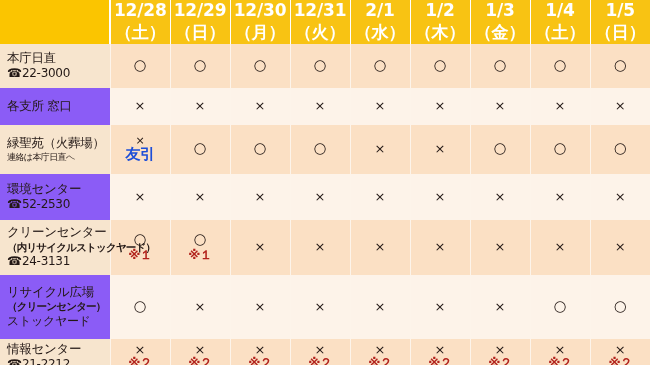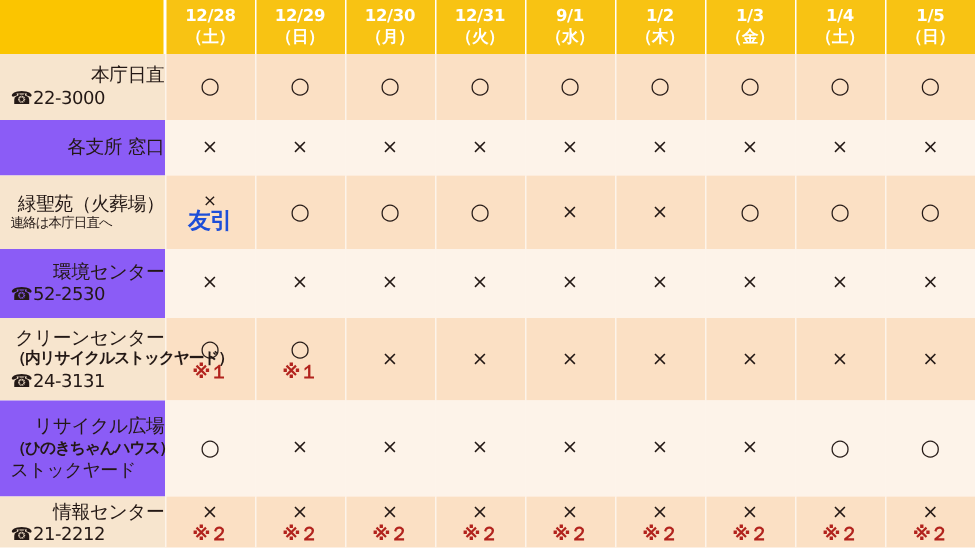--- a/index.html
+++ b/index.html
@@ -27,21 +27,21 @@
   
   thead tr { height: 36px; }
   th.corner-head {
     background: #fbc500;
     border-right: 2px solid #ffffff;
     padding: 0;
   }
   th.date-head {
     background: #f8c313;
     color: #ffffff;
-    font-size: 11px;
+    font-size: 17px;
     font-weight: bold;
     line-height: 1.28;
     letter-spacing: -0.2px;
     text-align: center;
     border-right: 1px solid #ffffff;
     padding: 0;
     vertical-align: middle;
   }
   th.date-head:last-child { border-right: none; }
   .date-num { display: block; }
@@ -74,21 +74,20 @@
   tr.r6 { height: 64px; }
   tr.r7 { height: 36px; }
 
   
   .lbl-main {
     display: block;
     font-size: 12.5px;
     line-height: 1.3;
     letter-spacing: -0.3px;
     white-space: nowrap;
-    text-align: right;
   }
   .lbl-sub {
     display: block;
     font-size: 9px;
     line-height: 1.25;
     letter-spacing: -0.6px;
     white-space: nowrap;
   }
   .lbl-sub2 {
     display: block;
@@ -171,21 +170,21 @@
         </th>
         <th class="date-head">
           <span class="date-num">12/30</span>
           <span class="date-dow">（月）</span>
         </th>
         <th class="date-head">
           <span class="date-num">12/31</span>
           <span class="date-dow">（火）</span>
         </th>
         <th class="date-head">
-          <span class="date-num">9/1</span>
+          <span class="date-num">2/1</span>
           <span class="date-dow">（水）</span>
         </th>
         <th class="date-head">
           <span class="date-num">1/2</span>
           <span class="date-dow">（木）</span>
         </th>
         <th class="date-head">
           <span class="date-num">1/3</span>
           <span class="date-dow">（金）</span>
         </th>
@@ -364,21 +363,21 @@
         <td>
           <span class="mark cross">×</span>
         </td>
         <td>
           <span class="mark cross">×</span>
         </td>
       </tr>
       <tr class="r6 band-light">
         <td class="label-cell">
           <span class="lbl-main">リサイクル広場</span>
-          <span class="lbl-sub2">（ひのきちゃんハウス）</span>
+          <span class="lbl-sub2">（クリーンセンター）</span>
           <span class="lbl-tel"><span>ストックヤード</span></span>
         </td>
         <td>
           <span class="mark circle">○</span>
         </td>
         <td>
           <span class="mark cross">×</span>
         </td>
         <td>
           <span class="mark cross">×</span>

